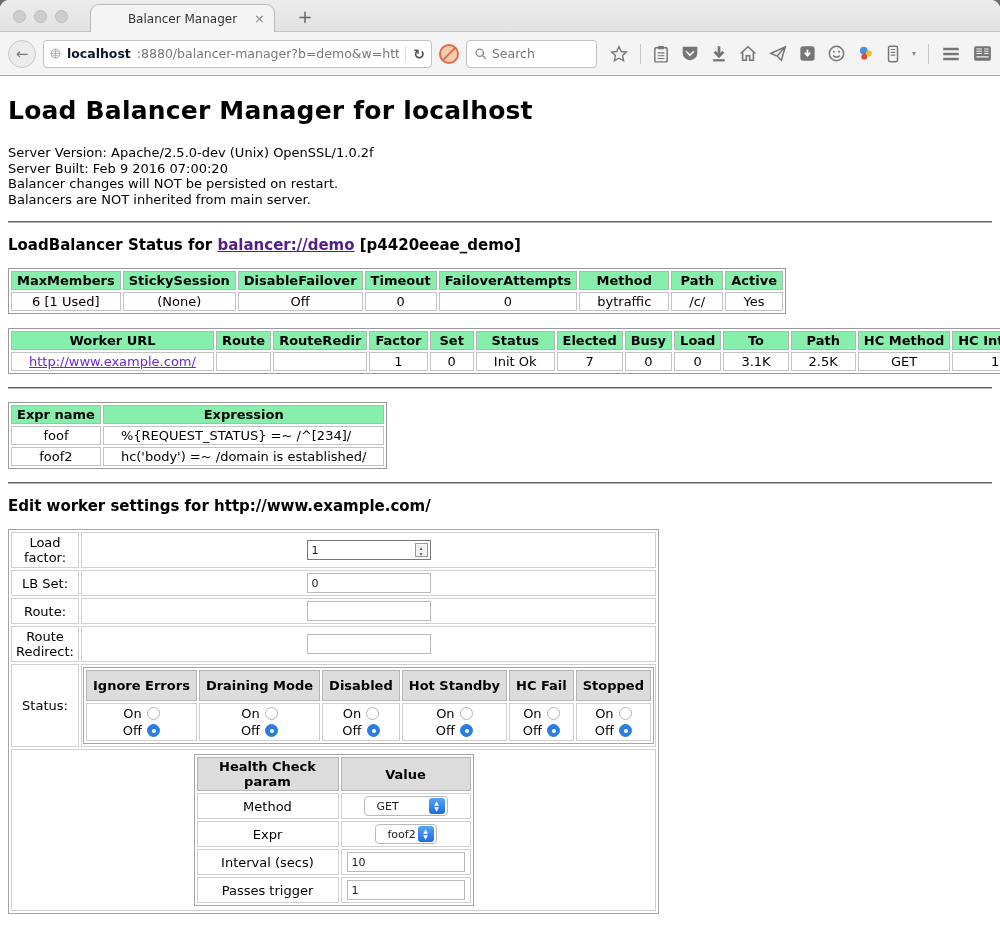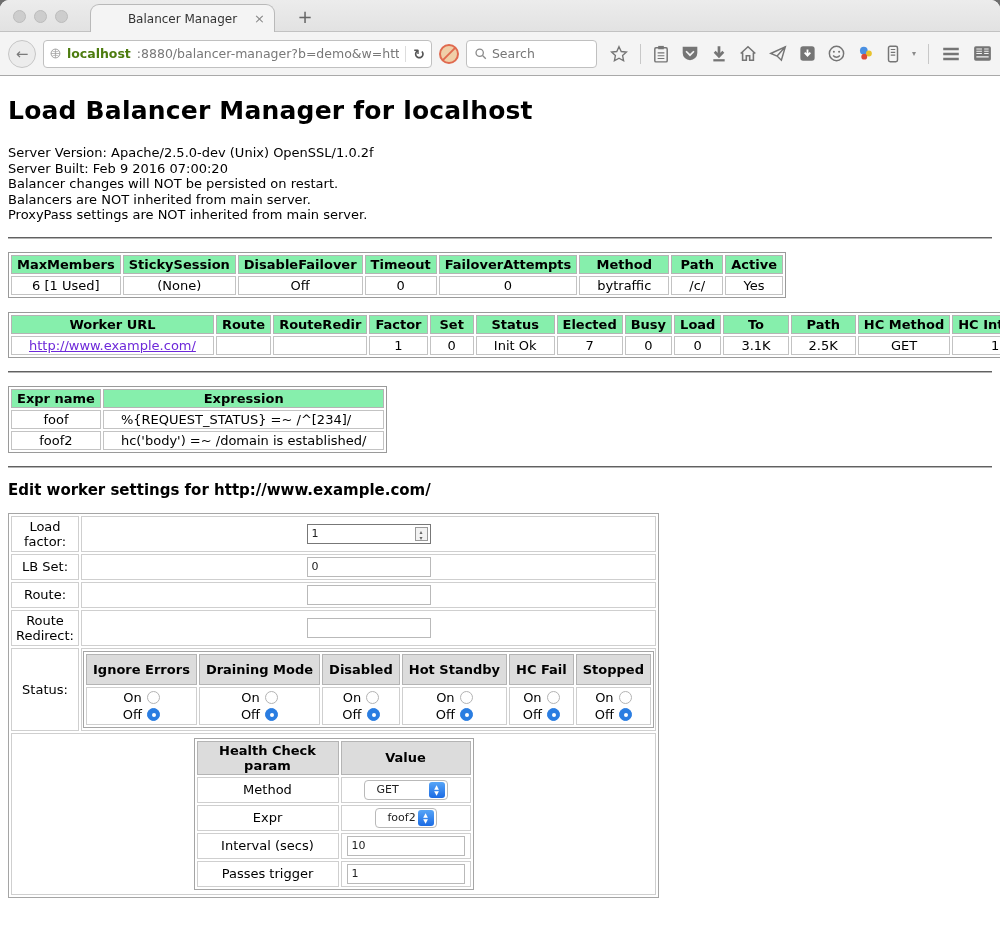--- a/index.html
+++ b/index.html
@@ -10,21 +10,21 @@
   .tabbar { height:32px; background:linear-gradient(#ececec,#e2e2e2); position:relative; flex:0 0 auto; border-bottom:1px solid #c2c2c2;}
   .traffic { position:absolute; left:13px; top:10px; display:flex; gap:8px; }
   .traffic span { width:13px; height:13px; border-radius:50%; background:#cdcdcd; border:1px solid #bcbcbc; }
   .tab { position:absolute; left:90px; top:4px; width:185px; height:28px; background:#f4f4f4; border:1px solid #b9b9b9; border-bottom:none; border-radius:9px 9px 0 0; display:flex; align-items:center; justify-content:center; font-size:12px; color:#333; }
   .tab .close { position:absolute; right:9px; top:6px; color:#888; font-size:13px; cursor:default; }
   .newtab { position:absolute; left:292px; top:6px; font-size:18px; color:#666; width:26px; text-align:center; }
 
   .navbar { height:44px; background:#f4f4f4; border-bottom:1px solid #a9a9a9; display:flex; align-items:center; padding:0 8px; gap:7px; flex:0 0 auto; }
   .circlebtn { width:28px; height:28px; border-radius:50%; background:#ececec; border:1px solid #c6c6c6; display:flex; align-items:center; justify-content:center; color:#7a7a7a; font-size:15px; flex:0 0 auto;}
   .urlbar { width:392px; height:28px; background:#fff; border:1px solid #c0c0c0; border-radius:4px; display:flex; align-items:center; padding:0 6px; gap:6px; overflow:hidden; }
-  .urlbar .host { font-size:12.5px; color:#4d7c0f; font-weight:bold; white-space:nowrap; }
+  .urlbar .host { font-size:12.5px; color:#0f172a; font-weight:bold; white-space:nowrap; }
   .urlbar .rest { font-size:12.5px; color:#787878; white-space:nowrap; overflow:hidden; }
   .urlbar .reload { margin-left:auto; border-left:1px solid #ddd; padding-left:7px; color:#555; font-size:14px; font-weight:bold; flex:0 0 auto;}
   .blockicon { width:20px; height:20px; border-radius:50%; background:#f0cfa8; border:2px solid #e06a4f; position:relative; flex:0 0 auto; }
   .blockicon::after { content:""; position:absolute; left:-1px; top:7px; width:18px; height:2px; background:#e06a4f; transform:rotate(-45deg); }
   .searchbar { width:132px; height:28px; background:#fff; border:1px solid #c0c0c0; border-radius:4px; display:flex; align-items:center; padding:0 7px; gap:5px; }
   .searchbar input { border:none; outline:none; width:90px; font-size:12.5px; color:#444; background:transparent; font-family:inherit;}
   .tbicons { display:flex; align-items:center; gap:12px; margin-left:6px; color:#6f6f6f; }
   .tbicons svg { display:block; }
   .vsep { width:1px; height:20px; background:#c8c8c8; }
   .caret { font-size:8px; color:#8a8a8a; }
@@ -169,25 +169,25 @@
 
   <div class="content">
 
     <h1 class="pgtitle">Load Balancer Manager for localhost</h1>
 
     <div class="srvinfo mb14">
       <div>Server Version: Apache/2.5.0-dev (Unix) OpenSSL/1.0.2f</div>
       <div>Server Built: Feb 9 2016 07:00:20</div>
       <div>Balancer changes will NOT be persisted on restart.</div>
       <div>Balancers are NOT inherited from main server.</div>
-      <div>ProxyPass settings are NOT inherited from main server.</div>
     </div>
 
     <hr class="div">
 
+    <h3 class="sect"><span>LoadBalancer Status for </span><a href="#" class="plink">balancer://demo</a><span> [p4420eeae_demo]</span></h3>
 
     <table class="t mb14">
       <tbody>
           <tr>
         <th>MaxMembers</th>
         <th>StickySession</th>
         <th>DisableFailover</th>
         <th>Timeout</th>
         <th>FailoverAttempts</th>
         <th>Method</th>

